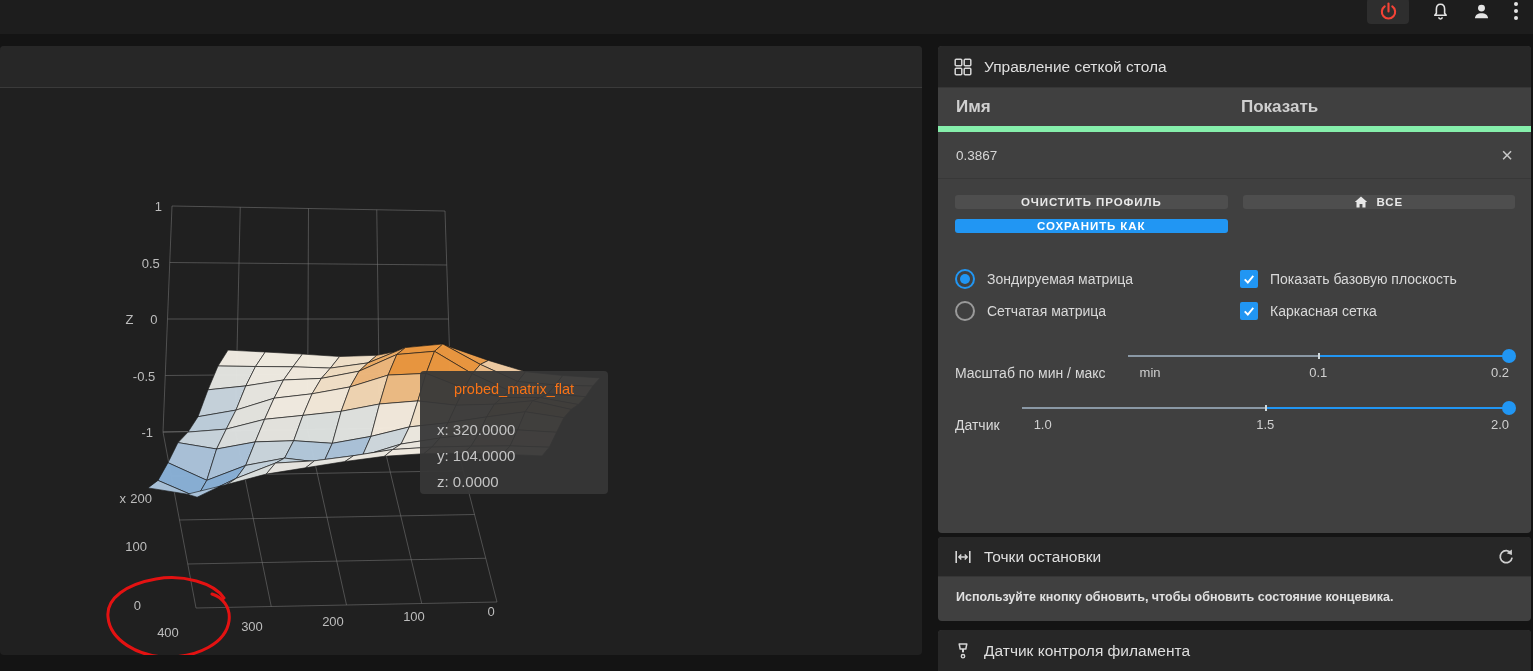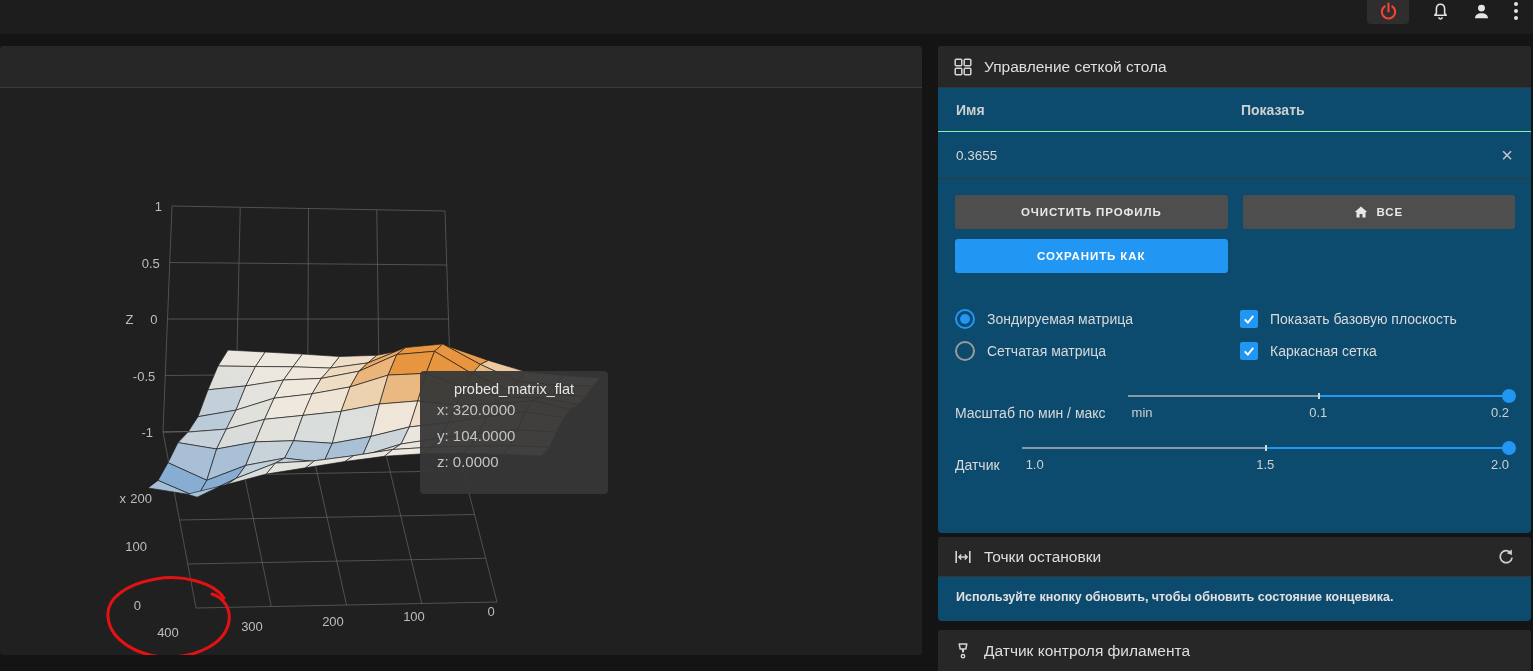--- a/index.html
+++ b/index.html
@@ -4,49 +4,49 @@
 <style>
   * { margin:0; padding:0; box-sizing:border-box; }
   html,body { width:1533px; height:671px; overflow:hidden; background:#141414;
     font-family:"Liberation Sans", sans-serif; }
   
   .topbar { position:absolute; left:0; top:0; width:1533px; height:34px; background:#1d1d1d; }
   .topbar-icons { position:absolute; right:14px; top:-2px; height:26px; display:flex; align-items:center; gap:22px; }
   .icon-btn, .icon-plain { background:none; border:none; cursor:pointer; display:flex; align-items:center; justify-content:center; }
   .icon-btn.emergency { width:42px; height:26px; background:#2e2e2e; border-radius:4px; }
   
-  .card { position:absolute; background:#0c4a6e; border-radius:4px; overflow:hidden; }
+  .card { position:absolute; background:#404040; border-radius:4px; overflow:hidden; }
   .card-header { height:42px; background:#272727; display:flex; align-items:center; padding:0 16px; gap:12px; border-bottom:1px solid #363636; }
   .card-title { font-size:15.5px; color:#dfdfdf; }
   .spacer { flex:1; }
   
   .left-card { left:0; top:46px; width:922px; height:609px; background:#202020; }
   .left-header { height:42px; background:#272727; border-bottom:1px solid #3a3a3a; position:relative; z-index:2; }
   #mesh-svg, .annot { position:absolute; left:0; top:0; }
   .annot { z-index:4; pointer-events:none; }
   .tooltip { position:absolute; left:420px; top:325px; width:188px; height:123px; background:rgba(55,55,55,0.95);
     border-radius:4px; padding:10px 17px; z-index:3; }
-  .tt-title { text-align:center; color:#e5e5e5; font-size:14.5px; margin-bottom:0; }
+  .tt-title { text-align:center; color:#f97316; font-size:14.5px; margin-bottom:20px; }
   .tt-line { color:#c4c4c4; font-size:15px; line-height:26px; }
   
   .mesh-card { left:938px; top:46px; width:593px; height:487px; }
   .endstops-card { left:938px; top:537px; width:593px; height:84px; }
   .filament-card { left:938px; top:630px; width:593px; height:45px; }
-  .table-head { display:flex; height:44px; align-items:center; padding:0 18px; border-bottom:1px solid #86efac;
-    color:#cfcfcf; font-size:14px; font-weight:bold; }
+  .table-head { display:flex; height:44px; align-items:center; padding:0 18px; border-bottom:6px solid #86efac;
+    color:#cfcfcf; font-size:17px; font-weight:bold; }
   .table-head .c1 { width:285px; }
   .table-row { display:flex; height:47px; align-items:center; padding:0 18px; border-bottom:1px solid #383838;
     color:#d6d6d6; font-size:13.5px; }
   .table-row .c1 { width:285px; display:flex; align-items:center; }
   .table-row .name { width:108px; }
   .chip { background:#5a5a5a; color:#d9d9d9; font-size:11px; height:21px; line-height:21px; padding:0 12px; border-radius:11px; }
   .row-close { margin-left:auto; background:none; border:none; color:#c8c8c8; font-size:20px; line-height:20px; cursor:pointer; }
   .btn-area { padding:16px 16px 0 17px; }
   .btn-row { display:flex; gap:15px; margin-bottom:10px; }
-  .btn { height:34px; border:none; border-radius:3px; background:#4e4e4e; color:#e8e8e8; font-size:11.5px; font-weight:600;
+  .btn { height:14px; border:none; border-radius:3px; background:#4e4e4e; color:#e8e8e8; font-size:11.5px; font-weight:600;
     letter-spacing:0.9px; display:flex; align-items:center; justify-content:center; gap:8px; cursor:pointer;
     font-family:"Liberation Sans", sans-serif; }
   .btn.half { width:calc(50% - 7.5px); }
   .btn.full2 { flex:1; }
   .btn.blue { background:#2196f3; color:#fff; }
   .controls { display:flex; padding:20px 16px 0 17px; }
   .ctl-col { width:285px; }
   .ctl-col.right { flex:1; }
   .ctl-row { height:32px; display:flex; align-items:center; cursor:pointer; }
   .radio { width:20px; height:20px; border-radius:50%; border:2px solid #9a9a9a; display:flex; align-items:center; justify-content:center; }
@@ -56,21 +56,21 @@
   .ctl-label { margin-left:12px; font-size:14px; color:#d9d9d9; }
   .sliders { padding:22px 22px 0 17px; }
   .slider-row { display:flex; align-items:flex-end; margin-bottom:20px; }
   .slider-label { font-size:14px; color:#d9d9d9; margin-right:22px; white-space:nowrap; padding-top:0px; }
   .slider-body { flex:1; position:relative; padding-top:6px; }
   .track { height:2px; position:relative; cursor:pointer;
     background:linear-gradient(to right,#8a98a5 0%,#8a98a5 50%,#2196f3 50%,#2196f3 100%); }
   .tick { position:absolute; left:50%; top:-2px; width:2px; height:6px; background:#cfd8dc; }
   .thumb { position:absolute; right:-7px; top:-6px; width:14px; height:14px; border-radius:50%; background:#2196f3; cursor:pointer; }
   .slider-ticks { position:relative; height:16px; margin-top:8px; font-size:13px; color:#d0d0d0; }
-  .slider-ticks .t0 { position:absolute; left:4px; }
+  .slider-ticks .t0 { position:absolute; left:12px; }
   .slider-ticks .t1 { position:absolute; left:50%; transform:translateX(-50%); }
   .slider-ticks .t2 { position:absolute; right:0; }
   .endstop-msg { padding:13px 18px; font-size:12.5px; font-weight:bold; color:#e0e0e0; }
   .hdr-icon-btn { background:none; border:none; cursor:pointer; display:flex; align-items:center; }
 </style>
 </head>
 <body>
 
 <div class="topbar">
   <div class="topbar-icons">
@@ -245,21 +245,21 @@
       <rect x="10.2" y="10.2" width="6.6" height="6.6" rx="1" fill="none" stroke="#d6d6d6" stroke-width="1.5"></rect>
     </svg>
     <span class="card-title">Управление сеткой стола</span>
   </div>
 
   <div class="table-head">
     <span class="c1">Имя</span>
     <span>Показать</span>
   </div>
   <div class="table-row">
-    <span>0.3655</span>
+    <span>0.3867</span>
     <button class="row-close">×</button>
   </div>
 
   <div class="btn-area">
     <div class="btn-row">
       <button class="btn full2">ОЧИСТИТЬ ПРОФИЛЬ</button>
       <button class="btn full2">
         <svg width="14" height="14" viewBox="0 0 14 14">
           <path d="M7 1.6 L13.2 7 H11.5 V12.4 H8.4 V9 H5.6 V12.4 H2.5 V7 H0.8 Z" fill="#e8e8e8"></path>
         </svg>

